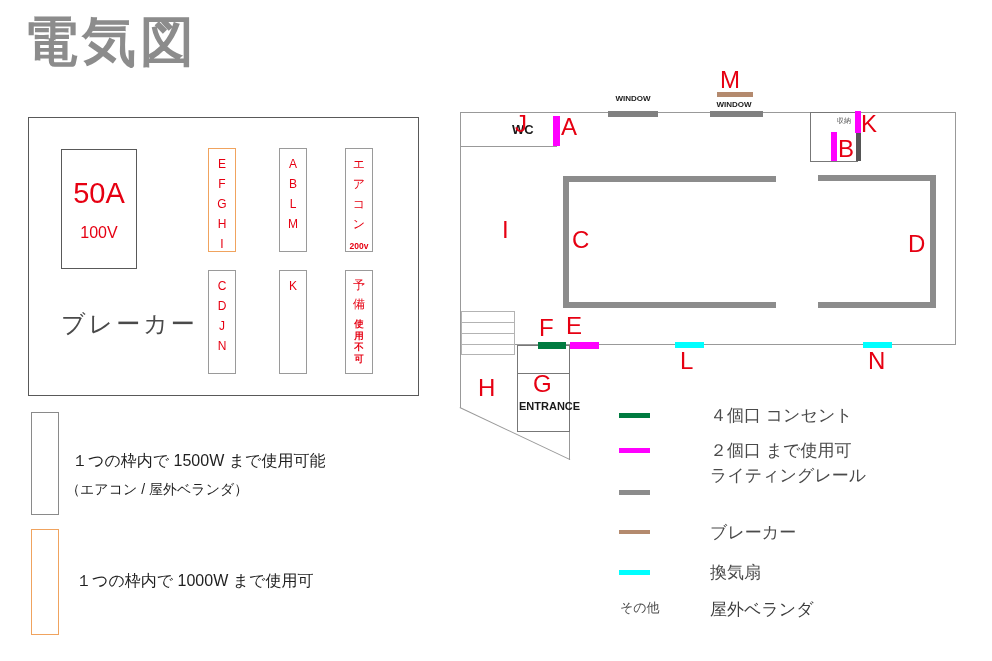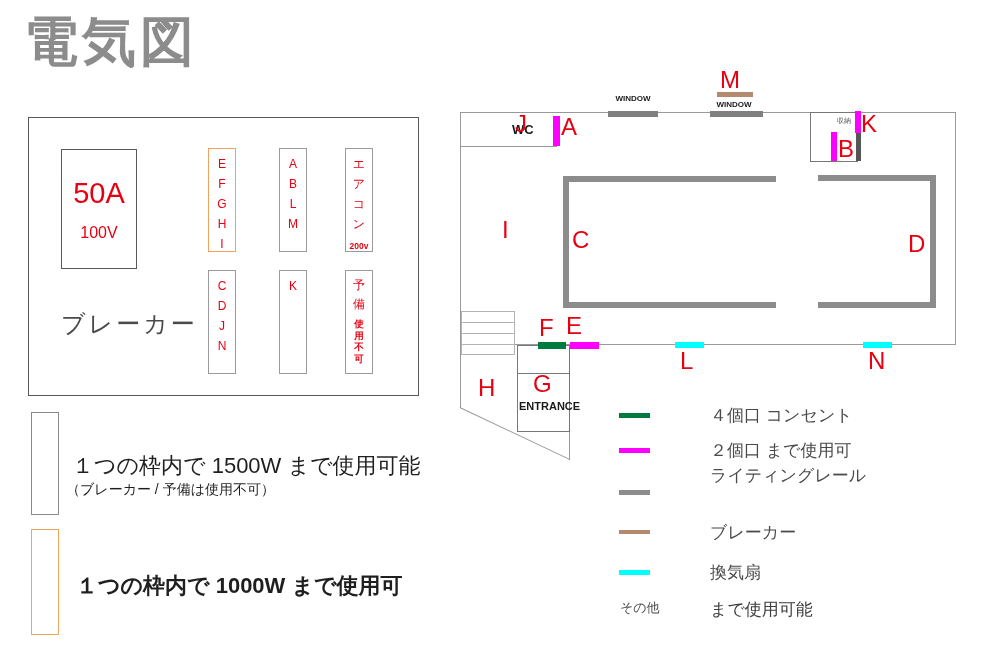--- a/index.html
+++ b/index.html
@@ -29,21 +29,21 @@
   }
   .cg.orange{border-color:#f0a35e;}
   .cg span{font-size:12px;line-height:20px;color:#e60012;}
   .cg .subnote{font-size:8.5px;font-weight:bold;line-height:12px;margin-top:6px;color:#e60012;}
   .cg .small-ltr{font-size:9.5px;font-weight:bold;line-height:11.5px;color:#e60012;}
   .cg .gap{height:4px;}
   
   .note-box{position:absolute;width:26px;background:#fff;}
   .note-box.gray{border:1px solid #8a8a8a;}
   .note-box.orange{border:1px solid #f0a35e;}
-  .note-text{font-size:22px;color:#1f1f1f;}
+  .note-text{font-size:16px;color:#1f1f1f;}
   .note-subtext{font-size:14px;color:#1f1f1f;}
   
   .wall{position:absolute;background:#999999;}
   .rail{position:absolute;background:#8c8c8c;}
   .bar{position:absolute;}
   .dark-bar{position:absolute;background:#555555;}
   .plan-letter{position:absolute;white-space:nowrap;font-size:24px;color:#e60012;}
   .tiny-label{position:absolute;white-space:nowrap;font-weight:bold;color:#1a1a1a;}
   .stairs{position:absolute;left:461px;top:311px;width:52px;height:42px;border:1px solid #b3b3b3;background:#fff;}
   .stairs i{position:absolute;left:0;width:100%;height:1px;background:#b3b3b3;display:block;}
@@ -102,24 +102,24 @@
     <span class="gap"></span>
     <span class="small-ltr">使</span>
     <span class="small-ltr">用</span>
     <span class="small-ltr">不</span>
     <span class="small-ltr">可</span>
   </div>
 </div>
 
 <div class="note-box gray" style="left:31px;top:412px;height:101px;"></div>
 <div class="t note-text" style="left:72px;top:451px;">１つの枠内で 1500W まで使用可能</div>
-<div class="t note-subtext" style="left:66px;top:481px;">（ブレーカー / 予備は使用不可）</div>
+<div class="t note-subtext" style="left:66px;top:481px;">（エアコン / 屋外ベランダ）</div>
 
 <div class="note-box orange" style="left:31px;top:529px;height:104px;"></div>
-<div class="t note-text" style="left:76px;top:571px;font-weight:bold;">１つの枠内で 1000W まで使用可</div>
+<div class="t note-text" style="left:76px;top:571px;">１つの枠内で 1000W まで使用可</div>
 
 <div class="wall" style="left:460px;top:112px;width:496px;height:1px;"></div>
 <div class="wall" style="left:955px;top:112px;width:1px;height:233px;"></div>
 <div class="wall" style="left:513px;top:344px;width:443px;height:1px;"></div>
 <div class="wall" style="left:460px;top:112px;width:1px;height:296px;"></div>
 <div class="wall" style="left:460px;top:146px;width:97px;height:1px;"></div>
 <div class="diag"></div>
 <div class="wall" style="left:569px;top:431px;width:1px;height:29px;"></div>
 
 <div class="stairs">
@@ -184,13 +184,13 @@
 <div class="swatch" style="top: 490px; height: 5px; background: rgb(140, 140, 140);"></div>
 <div class="legend-label" style="top:464px;">ライティングレール</div>
 
 <div class="swatch" style="top: 530px; height: 4px; background: rgb(180, 138, 110);"></div>
 <div class="legend-label" style="top:521px;">ブレーカー</div>
 
 <div class="swatch" style="top: 570px; height: 5px; background: rgb(0, 255, 255);"></div>
 <div class="legend-label" style="top:561px;font-family:Liberation Mono, monospace;">換気扇</div>
 
 <div class="legend-other-key" style="top:599px;">その他</div>
-<div class="legend-label" style="top:598px;color:#3d3d3d;">まで使用可能</div>
+<div class="legend-label" style="top:598px;color:#3d3d3d;">屋外ベランダ</div>
 
 </body></html>

